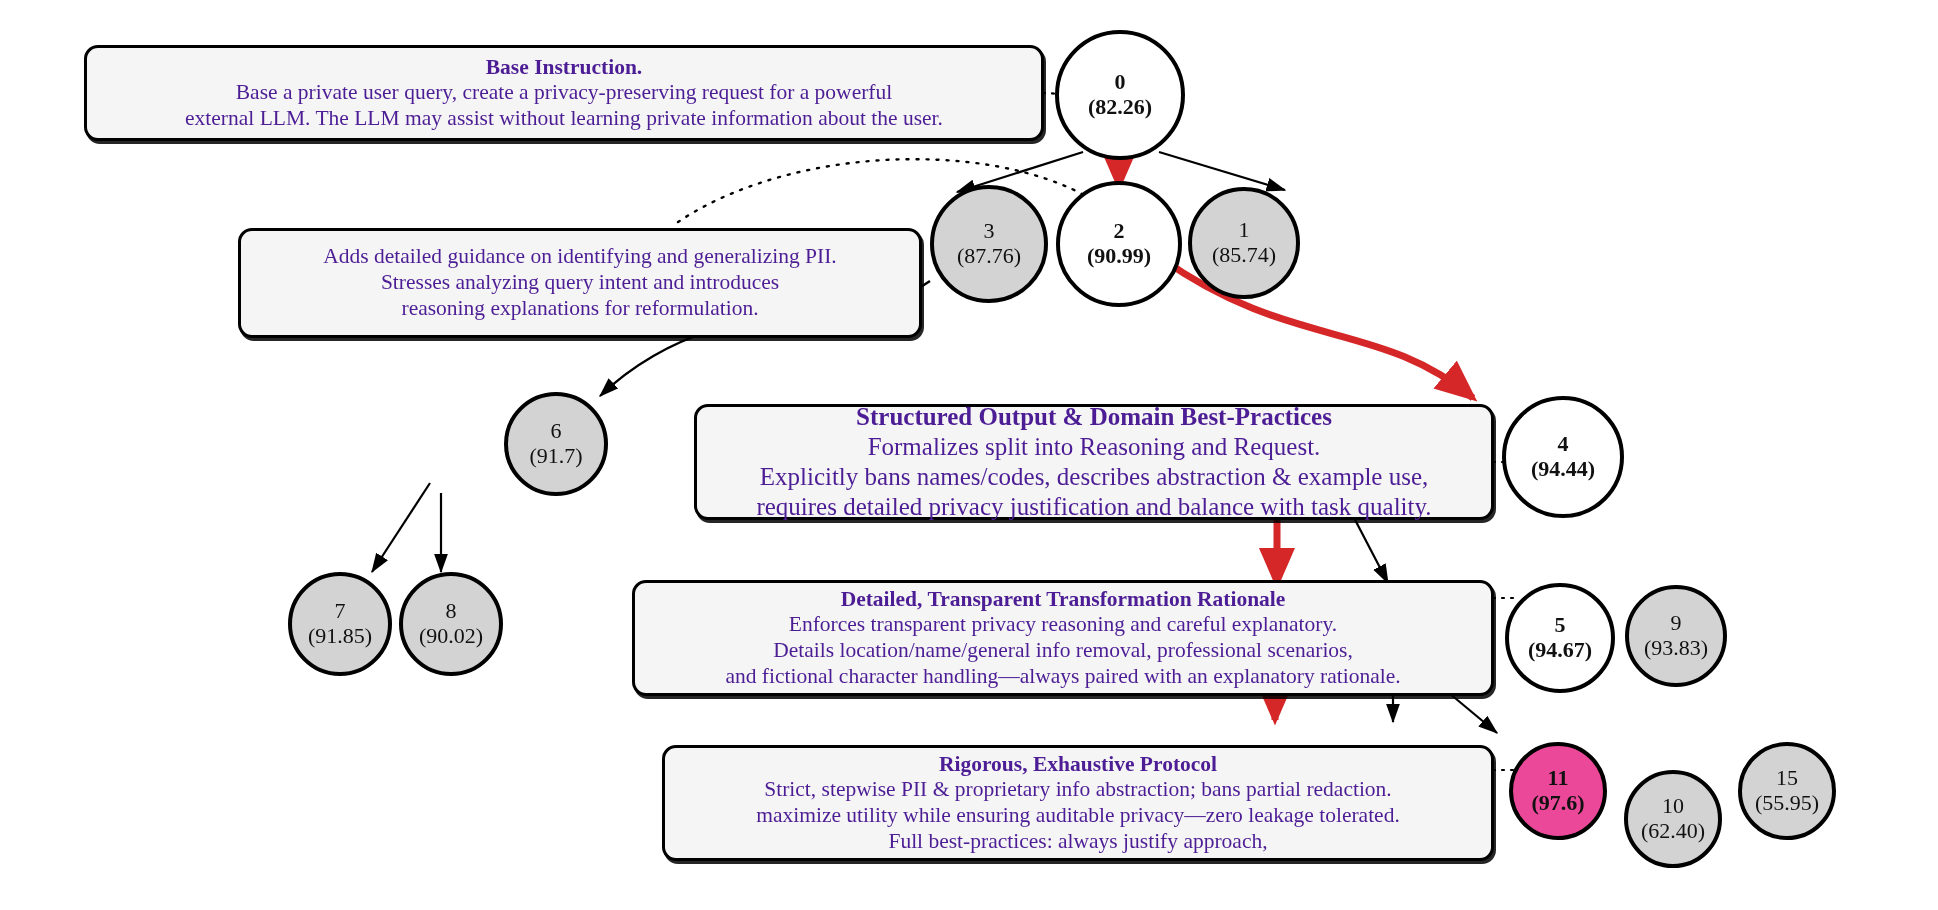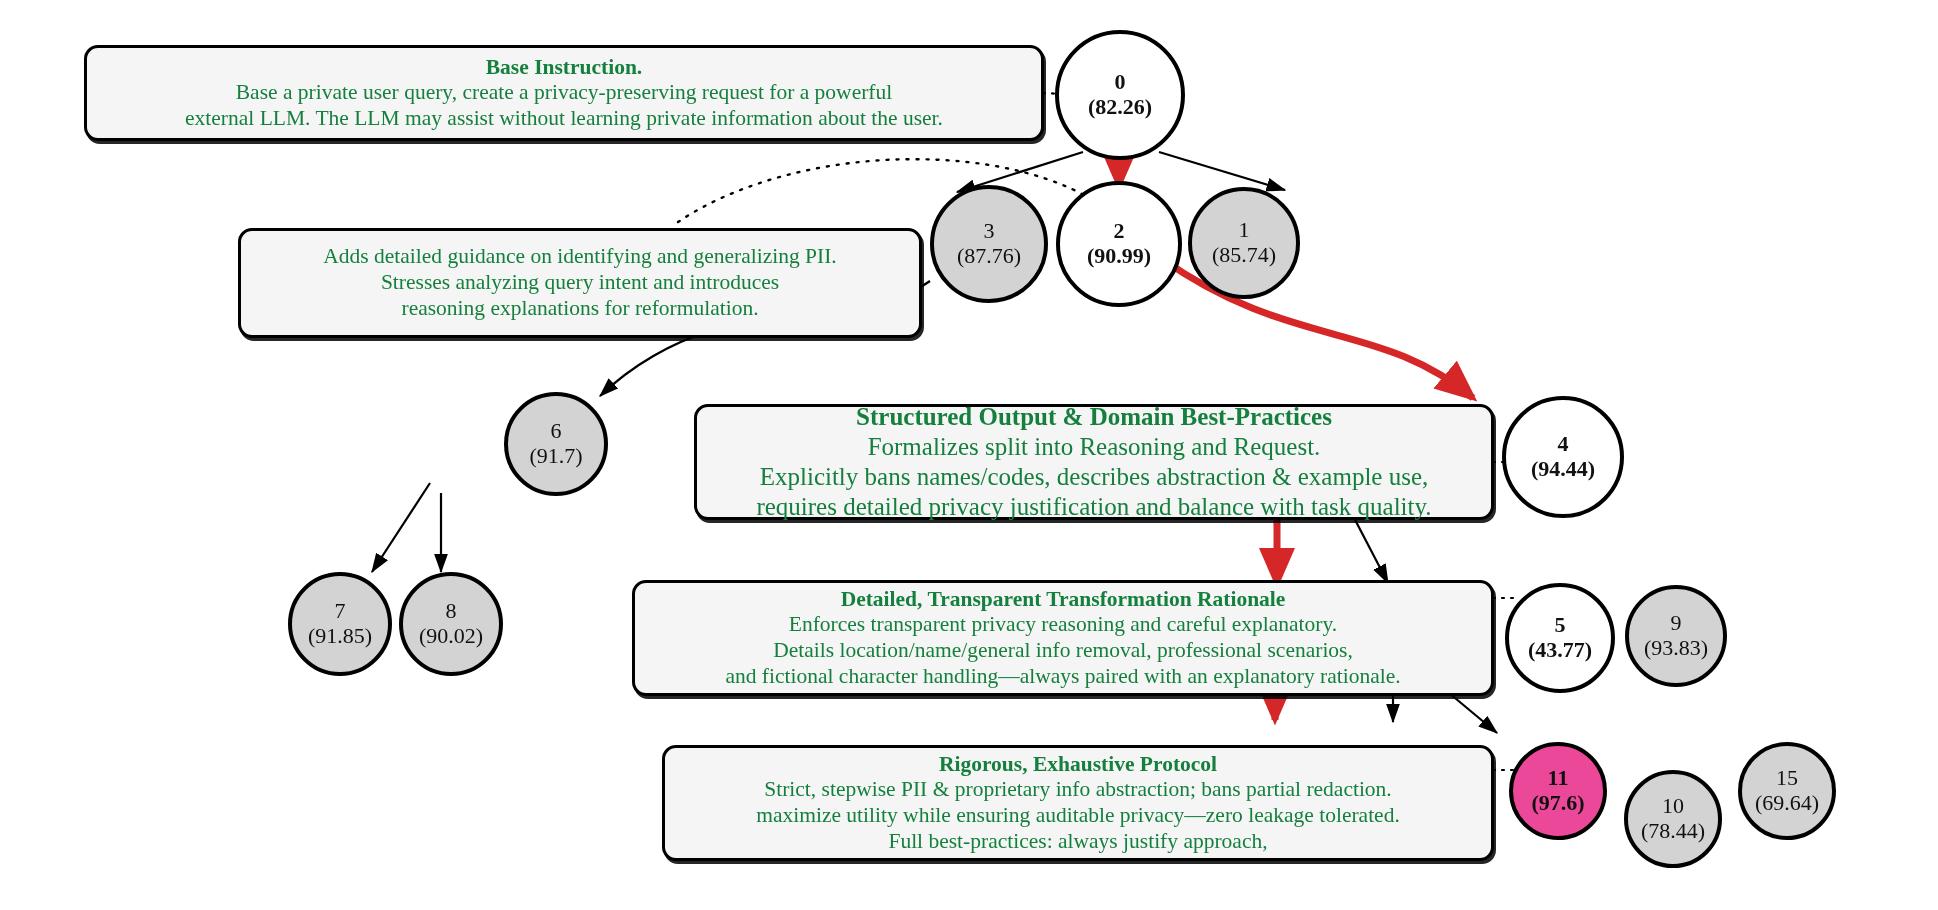--- a/index.html
+++ b/index.html
@@ -11,21 +11,21 @@
         display:flex;flex-direction:column;align-items:center;justify-content:center;
         text-align:center;line-height:1.12;color:#111;box-sizing:border-box;}
   .node .nid{display:block;}
   .node .nsc{display:block;}
   .node.white{background:#ffffff;font-weight:bold;}
   .node.gray{background:#d3d3d3;font-weight:normal;}
   .node.cyan{background:#ec4899;font-weight:bold;}
 
   .box{position:absolute;background:#f5f5f5;border:3px solid #000;border-radius:14px;
        box-sizing:border-box;display:flex;flex-direction:column;align-items:center;
-       justify-content:center;text-align:center;color:#15803d;
+       justify-content:center;text-align:center;color:#4c1d95;
        box-shadow:2px 3px 0 rgba(0,0,0,0.85);padding:20px 10px;}
   .box .btitle{font-weight:bold;line-height:1.18;}
   .box .bline{font-weight:normal;line-height:1.2;white-space:nowrap;}
 </style>
 </head>
 <body>
 
 <div id="stage">
 
   <svg id="edges" viewBox="0 0 1938 910">
@@ -141,36 +141,36 @@
     <span class="nsc">(91.85)</span>
   </div>
 
   <div class="node gray" style="left:399px;top:572px;width:104px;height:104px;font-size:22px;">
     <span class="nid">8</span>
     <span class="nsc">(90.02)</span>
   </div>
 
   <div class="node white" style="left:1505px;top:583px;width:110px;height:110px;font-size:22px;">
     <span class="nid">5</span>
-    <span class="nsc">(43.77)</span>
+    <span class="nsc">(94.67)</span>
   </div>
 
   <div class="node gray" style="left:1625px;top:585px;width:102px;height:102px;font-size:22px;">
     <span class="nid">9</span>
     <span class="nsc">(93.83)</span>
   </div>
 
   <div class="node cyan" style="left:1509px;top:742px;width:98px;height:98px;font-size:22px;">
     <span class="nid">11</span>
     <span class="nsc">(97.6)</span>
   </div>
 
   <div class="node gray" style="left:1624px;top:770px;width:98px;height:98px;font-size:22px;">
     <span class="nid">10</span>
-    <span class="nsc">(78.44)</span>
+    <span class="nsc">(62.40)</span>
   </div>
 
   <div class="node gray" style="left:1738px;top:742px;width:98px;height:98px;font-size:22px;">
     <span class="nid">15</span>
-    <span class="nsc">(69.64)</span>
+    <span class="nsc">(55.95)</span>
   </div>
 
 </div>
 
 </body></html>

